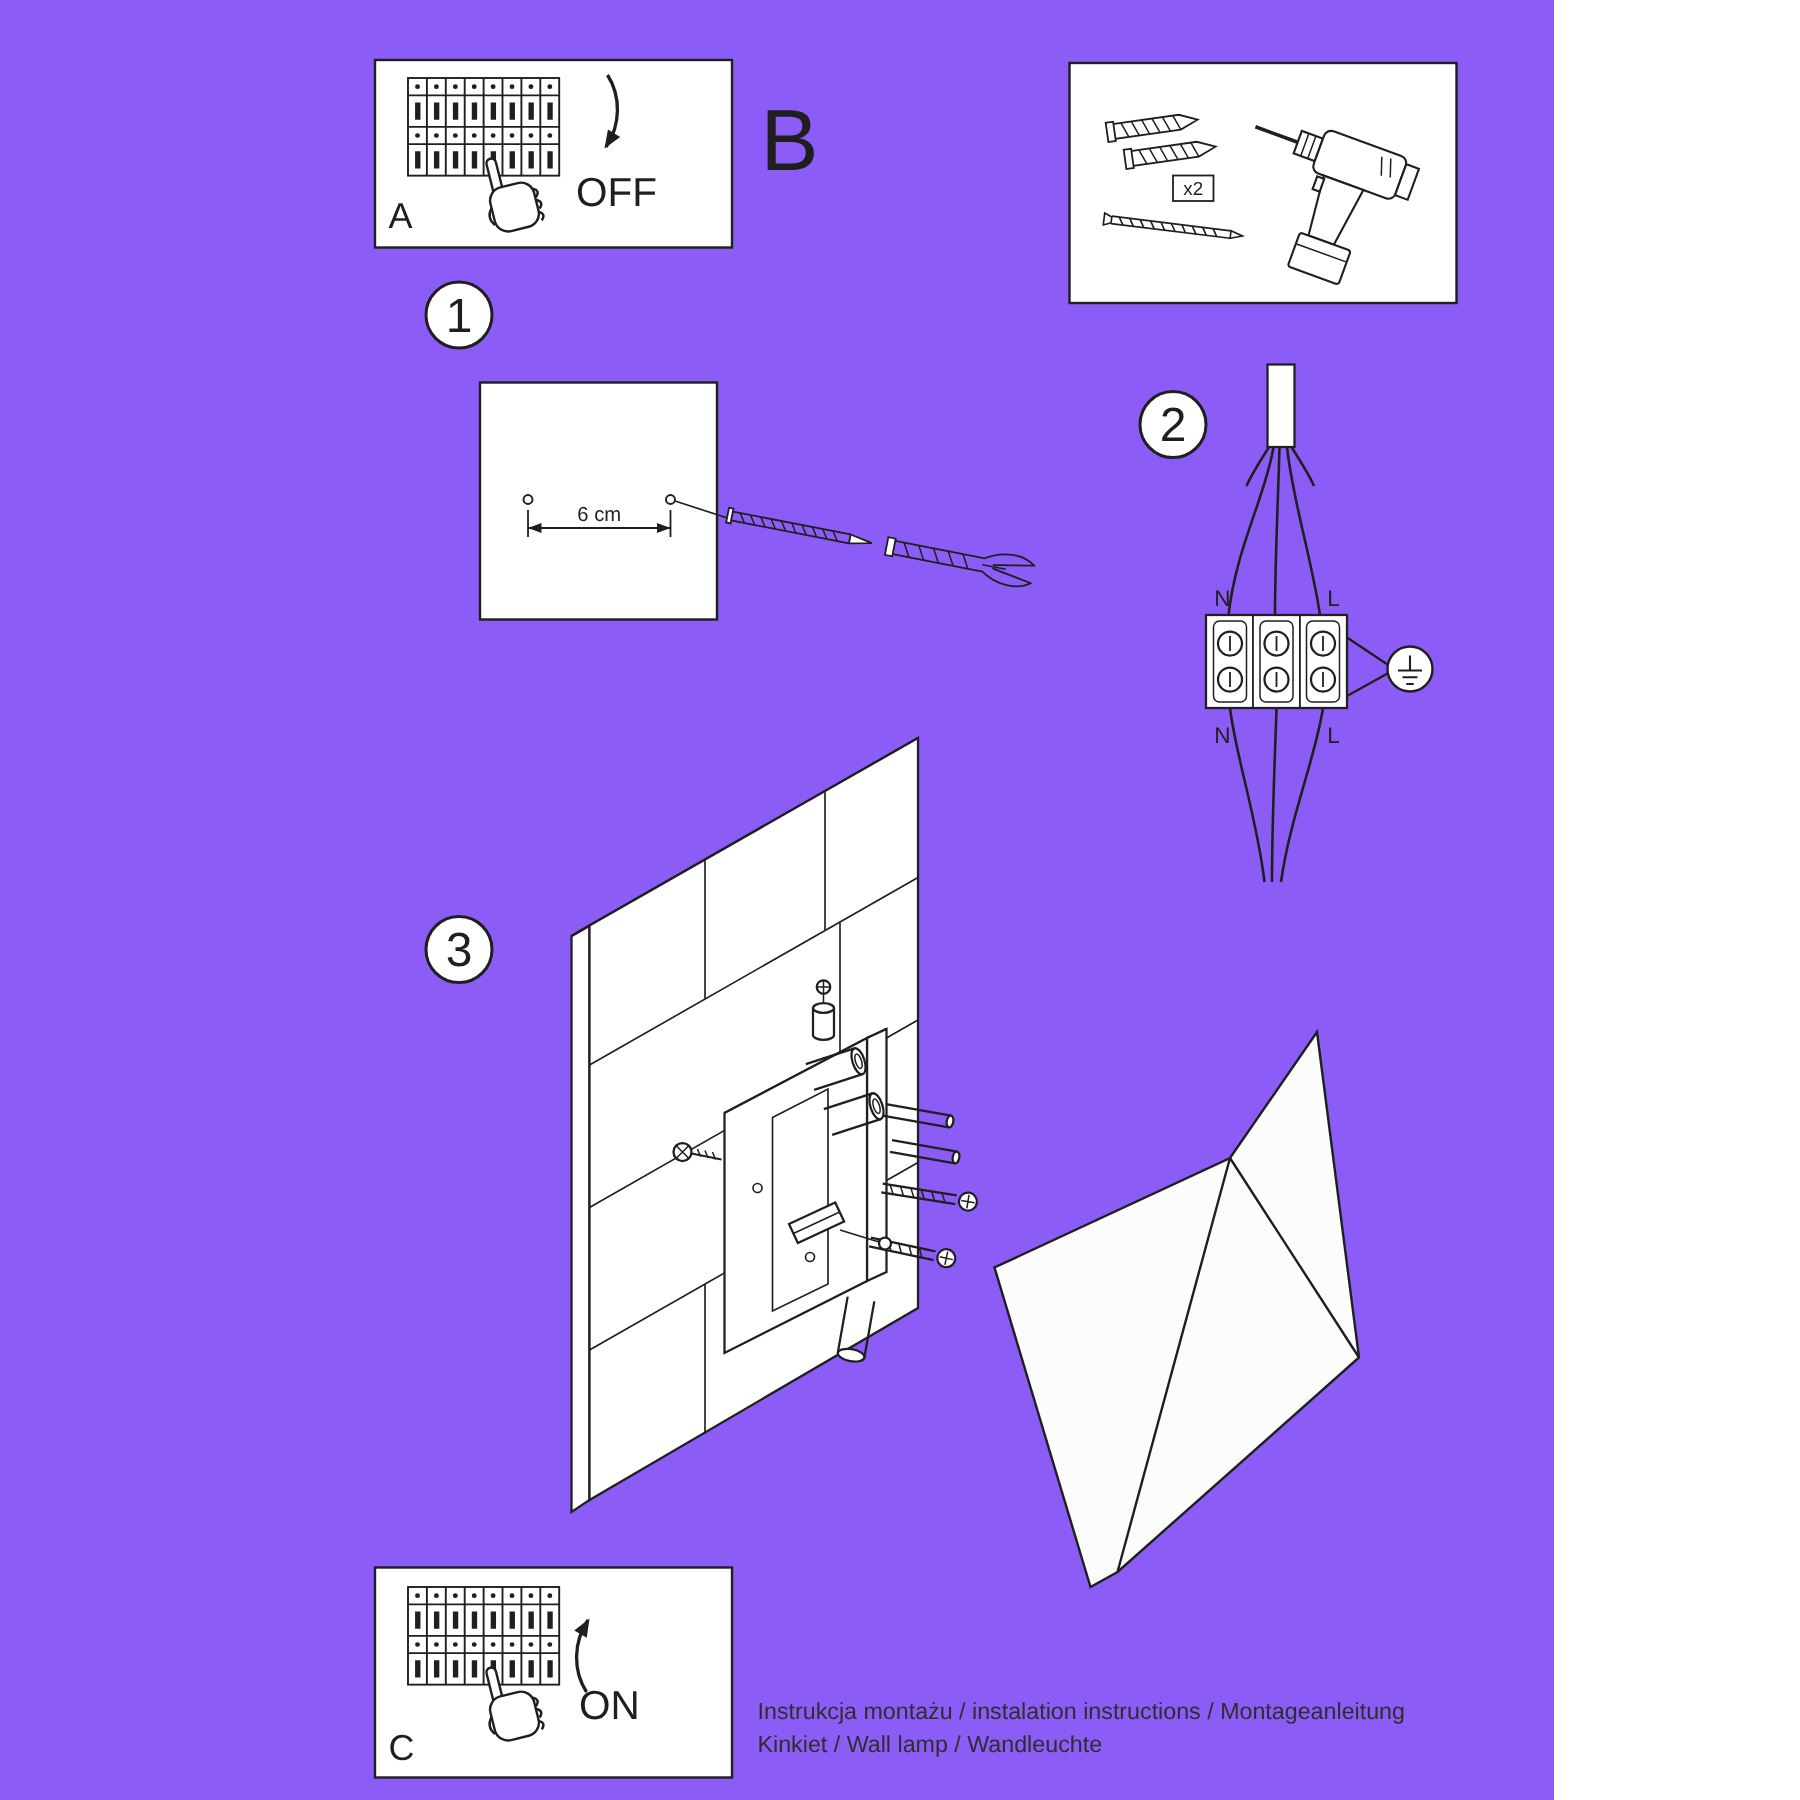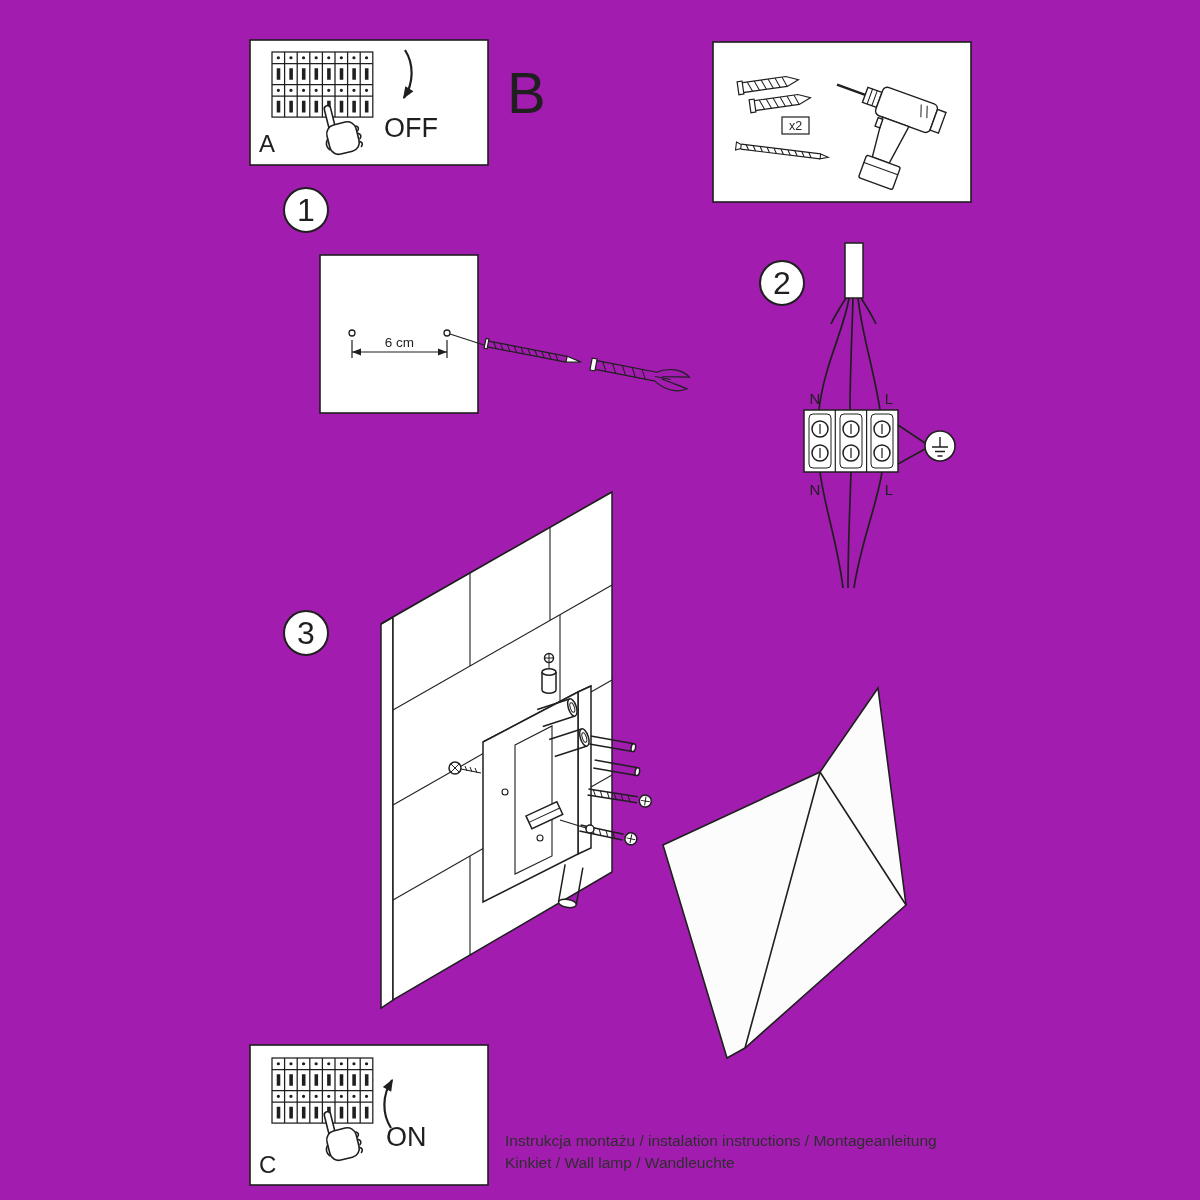--- a/index.html
+++ b/index.html
@@ -1,17 +1,17 @@
 <!DOCTYPE html>
 <html><head>
 <meta charset="utf-8">
 <style>
   html,body{margin:0;padding:0;background:#fff;}
   .page{
-    width:1200px;height:1200px;background:#a21caf;position:relative;
+    width:1036px;height:1200px;background:#8b5cf6;position:relative;
     font-family:"Liberation Sans",sans-serif;overflow:hidden;
   }
   svg{display:block}
   text{fill:#1f1f1f;font-family:"Liberation Sans",sans-serif;}
   .ftr{fill:#2e2e2e;}
 </style>
 </head>
 <body>
 
 <div class="page">

